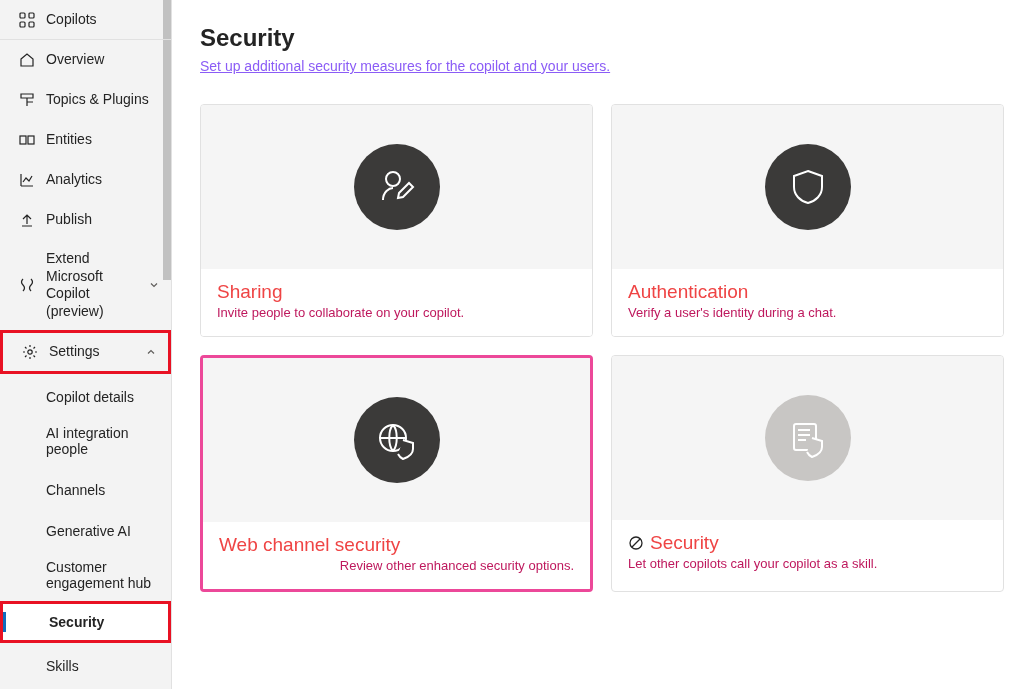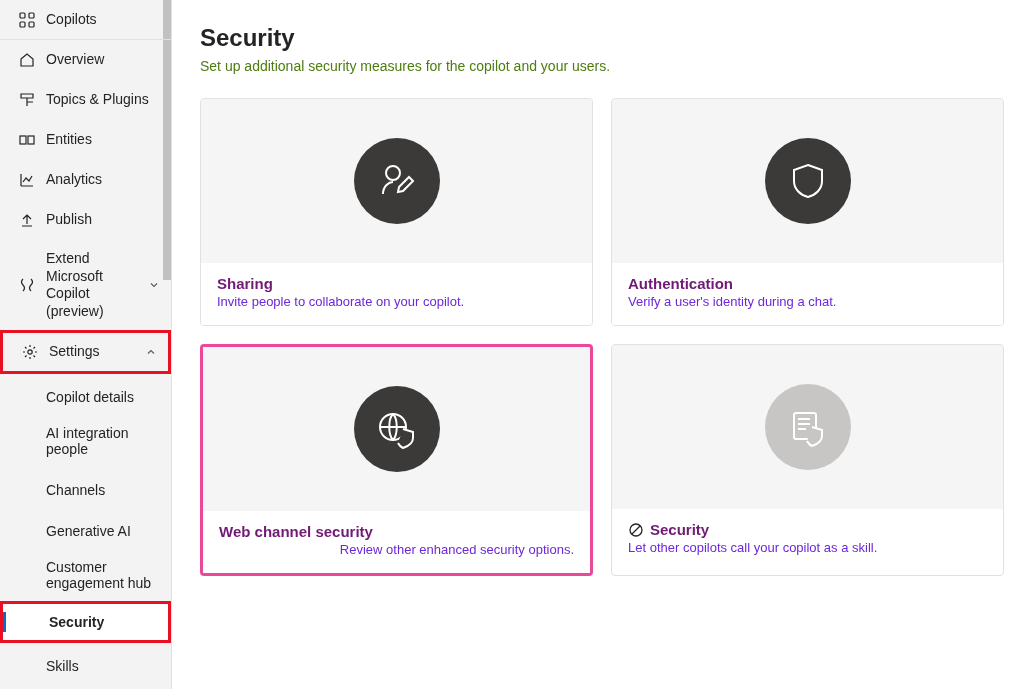--- a/index.html
+++ b/index.html
@@ -116,22 +116,23 @@
       background: #fff;
     }
     .page-title {
       font-size: 24px;
       font-weight: 600;
       color: #242424;
       margin-bottom: 6px;
     }
     .page-subtitle {
       font-size: 14px;
-      color: #4d7c0f;
-      margin-bottom: 24px;
+      color: #8b5cf6;
+      margin-bottom: 30px;
+      text-decoration: underline;
     }
     .cards {
       display: grid;
       grid-template-columns: 1fr 1fr;
       gap: 18px;
     }
     .card {
       border: 1px solid #e1e1e1;
       border-radius: 4px;
       overflow: hidden;
@@ -159,31 +160,31 @@
       justify-content: center;
     }
     .card-icon-circle.disabled {
       background: #c8c6c4;
     }
     .card-bottom {
       padding: 12px 16px 16px 16px;
       background: #fff;
     }
     .card-title {
-      font-size: 15px;
-      font-weight: 700;
-      color: #701a75;
+      font-size: 19px;
+      font-weight: 400;
+      color: #ef4444;
       margin-bottom: 2px;
       display: flex;
       align-items: center;
       gap: 6px;
     }
     .card-desc {
       font-size: 13px;
-      color: #6d28d9;
+      color: #be185d;
     }
     .prohibit-icon {
       width: 16px;
       height: 16px;
       flex-shrink: 0;
     }
     svg { display: block; }
   </style>
 </head>
 <body>

